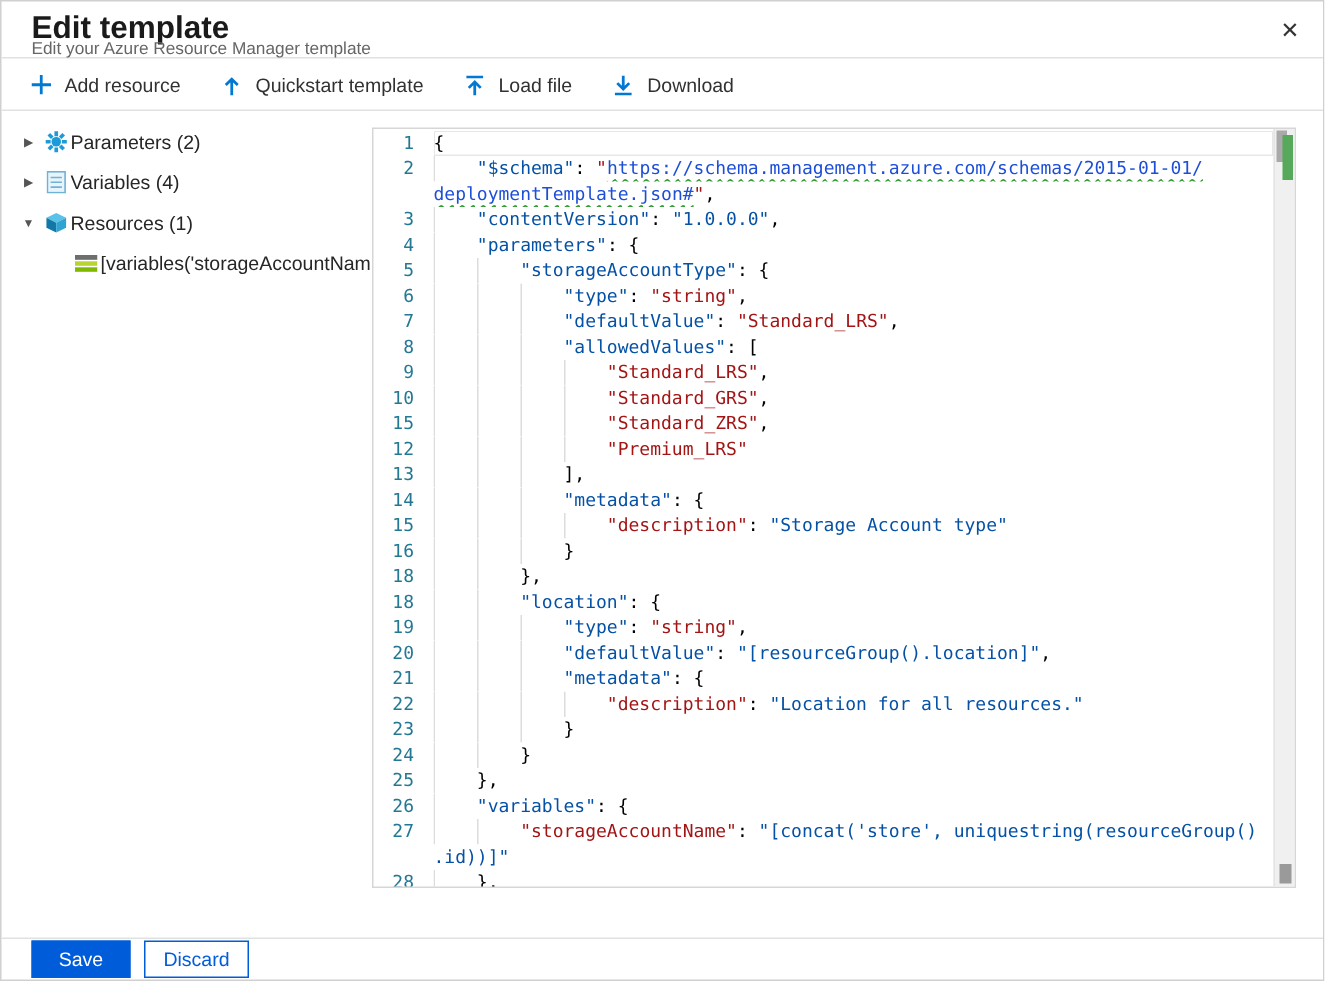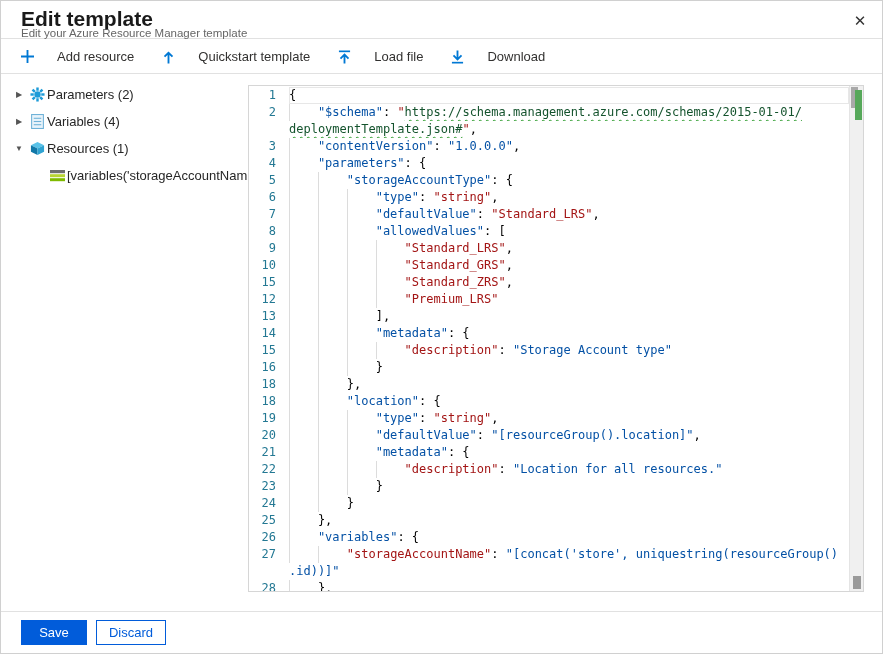--- a/index.html
+++ b/index.html
@@ -9,21 +9,21 @@
   
   #hdr { position:absolute; left:0; top:0; width:100%; height:38px; border-bottom:1px solid #e1e1e1; }
   #hdr-title { position:absolute; left:20px; top:6px; font-size:21px; font-weight:700; color:#1a1a1a; }
   #hdr-sub { position:absolute; left:20px; top:26px; font-size:11.5px; color:#666;text-align:center; }
   #close-btn { position:absolute; right:12px; top:10px; width:20px; height:20px; font-size:15px; color:#333;
                text-align:center; line-height:20px; cursor:pointer; }
 
   
   #tbar { position:absolute; left:0; top:39px; width:100%; height:34px; border-bottom:1px solid #e1e1e1;
           display:flex; align-items:center; padding-left:20px; gap:28px; }
-  .tb-btn { display:flex; align-items:center; gap:23px; font-size:13px; color:#323130; cursor:pointer; }
+  .tb-btn { display:flex; align-items:center; gap:9px; font-size:13px; color:#323130; cursor:pointer; }
   .tb-icon { display:flex; align-items:center; }
 
   
   #tree { position:absolute; left:0; top:80px; width:246px; bottom:42px; }
   .tree-row { display:flex; align-items:center; height:27px; font-size:13px; color:#262626; cursor:pointer; }
   .tw { width:16px; text-align:center; font-size:8px; color:#555; flex:none; }
   .ti { width:20px; flex:none; display:flex; align-items:center; justify-content:center; }
   .tlabel { white-space:nowrap; overflow:hidden; }
 
   
@@ -32,30 +32,30 @@
             font-family:"DejaVu Sans Mono", monospace; font-size:12px; line-height:17px; }
   #rows { position:absolute; left:0; top:1px; right:14px; }
   .row { display:flex; height:17px; white-space:pre; }
   .gut { width:40px; flex:none; text-align:right; padding-right:13px; color:#237893; user-select:none; }
   .code { flex:1; overflow:hidden; }
   .row.cur .code { box-shadow:inset 0 0 0 1px #e7e7e7; }
   .g { display:inline-block; width:4ch; height:17px; border-left:1px solid #dcdcdc; vertical-align:top; }
   .p { color:#000; }
   .k { color:#0451a5; }
   .r { color:#a31515; }
-  .u { color:#14532d; text-decoration:underline wavy #2a9b2a 1px; text-underline-offset:3px; }
+  .u { color:#1d4ed8; text-decoration:underline wavy #2a9b2a 1px; text-underline-offset:3px; }
 
   
   #vsb { position:absolute; right:0; top:0; width:14px; height:100%; background:#f0f0f0; border-left:1px solid #e4e4e4; }
   #vsb-thumb { position:absolute; left:1px; top:1px; width:7px; height:21px; background:#a9a9a9; }
   #vsb-mark { position:absolute; right:1px; top:4px; width:7px; height:30px; background:#56a85a; }
   #hsb-thumb { position:absolute; right:2px; bottom:2px; width:8px; height:13px; background:#9a9a9a; }
 
   
-  #ftr { position:absolute; left:0; bottom:0; width:100%; height:42px; border-top:1px solid #e1e1e1;
+  #ftr { position:absolute; left:0; bottom:0; width:100%; height:28px; border-top:1px solid #e1e1e1;
          display:flex; align-items:center; padding-left:20px; gap:9px; }
   #save-btn { width:66px; height:25px; background:#015cda; color:#fff; border:1px solid #015cda;
               font-size:13px; font-family:"Liberation Sans",sans-serif; cursor:pointer; }
   #discard-btn { width:70px; height:25px; background:#fff; color:#015cda; border:1px solid #015cda;
                  font-size:13px; font-family:"Liberation Sans",sans-serif; cursor:pointer; }
 </style>
 </head>
 <body>
 
 <div id="page">

